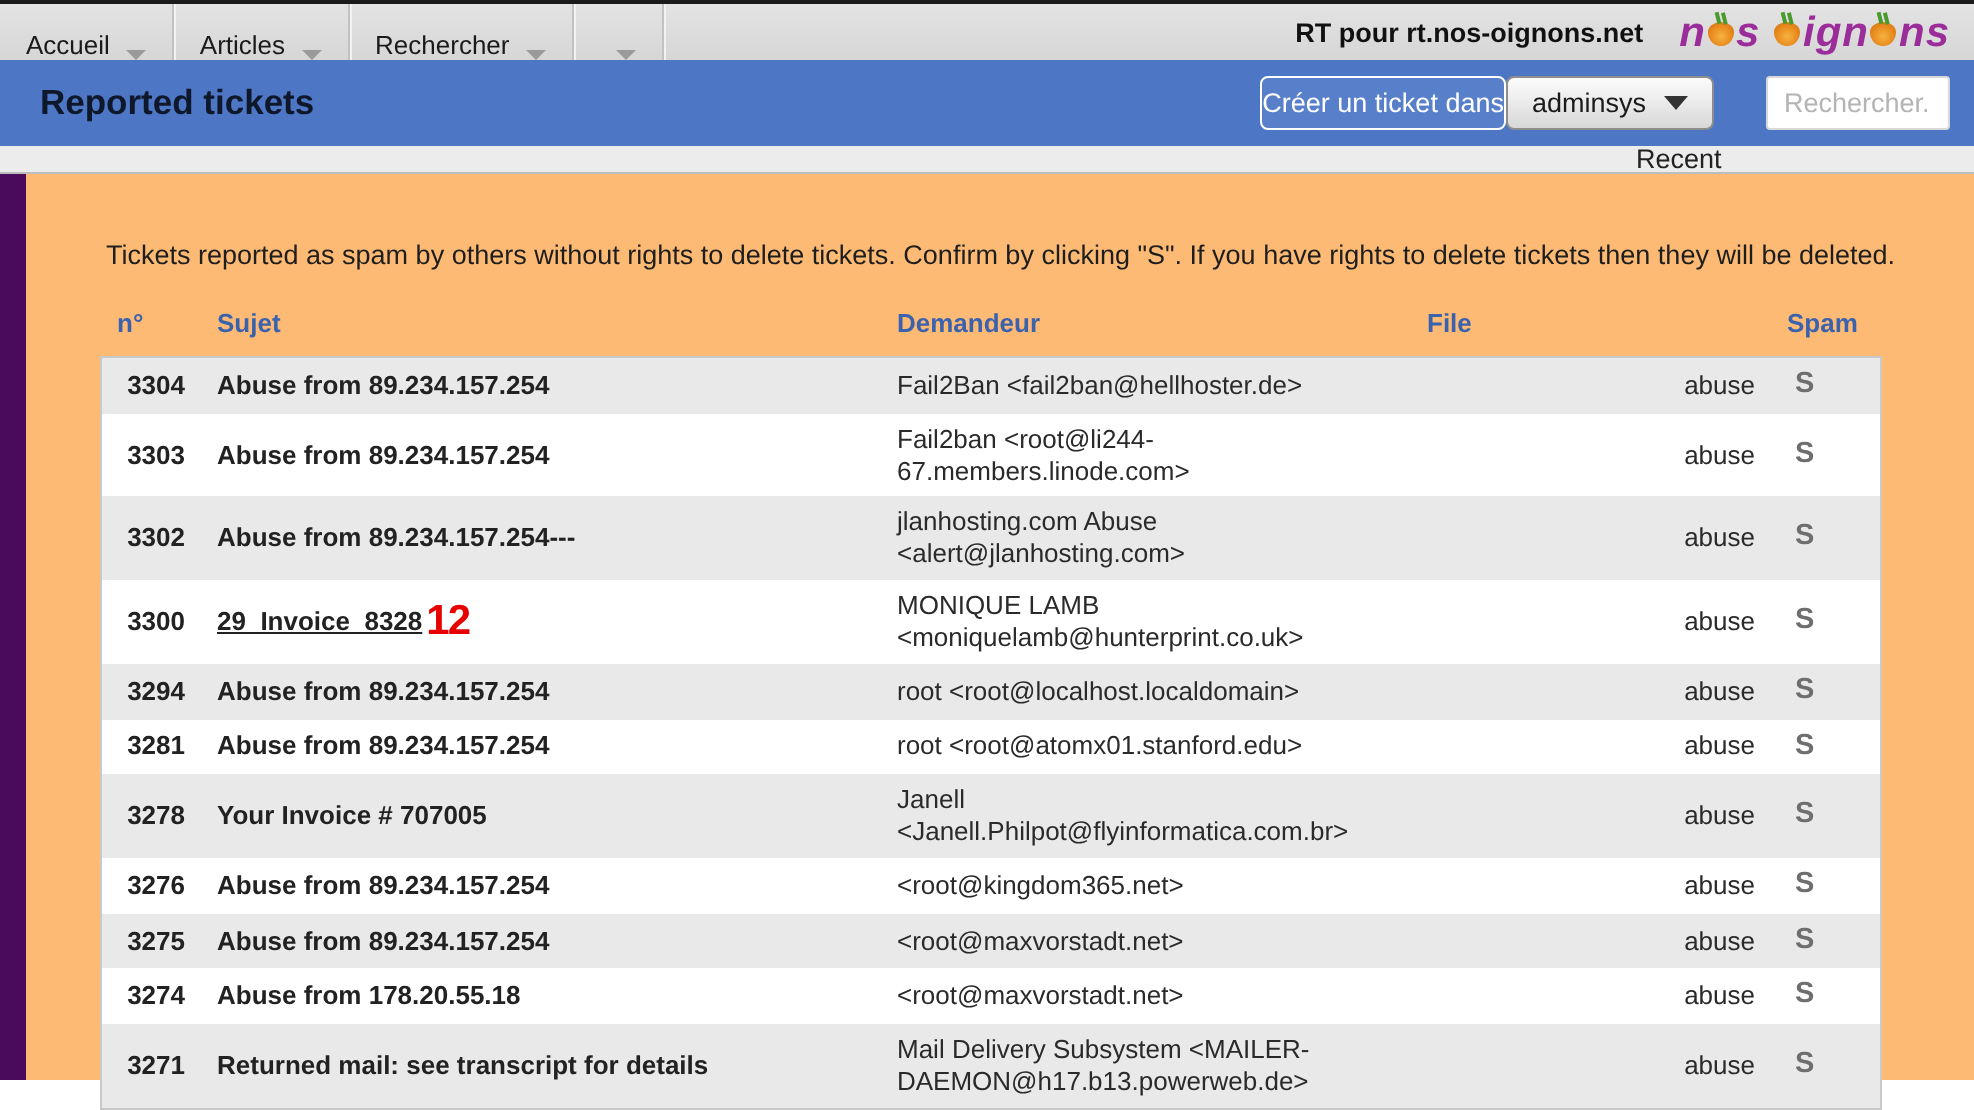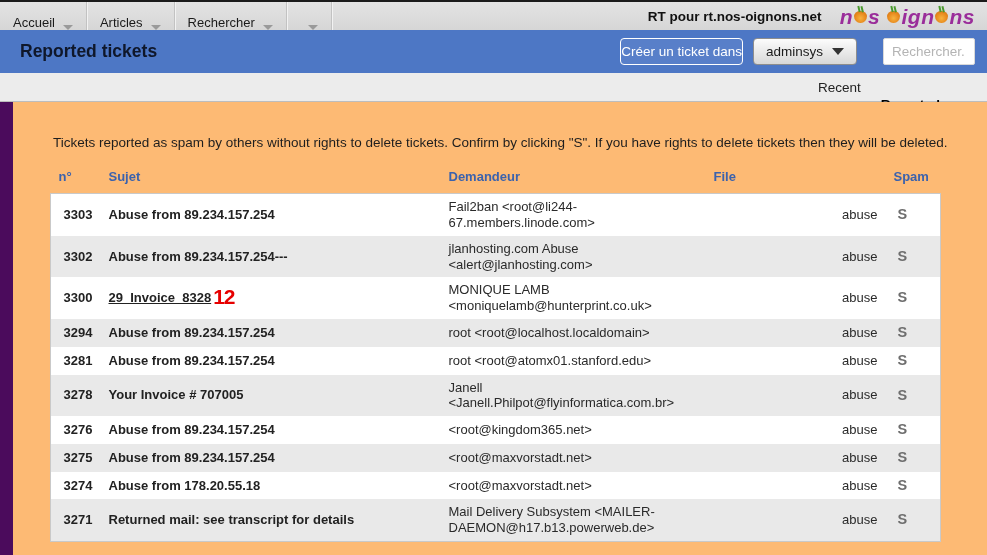--- a/index.html
+++ b/index.html
@@ -27,28 +27,28 @@
   .onion::before { content:""; position:absolute; top:-5px; left:4px; width:2px; height:6px; background:#4a9a2e;
                    transform:rotate(-14deg); box-shadow:3px 1px 0 #4a9a2e; }
 
   
   .blue-bar { height:43px; background:#4d77c5; display:flex; align-items:center; padding:0 10px 0 20px; }
   .page-title { color:#0f172a; font-size:17.5px; font-weight:bold; }
   .blue-right { margin-left:auto; display:flex; align-items:center; }
   .create-btn { background:#587fc9; border:1px solid #fff; border-radius:4px; color:#fff; font-size:13.5px;
                 padding:5px 0; cursor:pointer; font-family:inherit; }
   .queue-btn { background:linear-gradient(#fcfcfc,#d8d8d8); border:1px solid #8d8d8d; border-radius:4px; color:#1a1a1a;
-               font-size:13.5px; padding:5px 12px; margin-left:10px; cursor:pointer; display:flex; align-items:center; font-family:inherit; }
+               font-size:13.5px; padding:5px 12px; cursor:pointer; display:flex; align-items:center; font-family:inherit; }
   .queue-caret { width:0; height:0; border-left:6px solid transparent; border-right:6px solid transparent; border-top:7px solid #333; margin-left:9px; }
   .search-input { width:92px; margin-left:26px; margin-right:2px; border:1px solid #d9d9d9; border-radius:2px;
                   padding:5px 8px; font-size:13.5px; color:#333; font-family:inherit; }
   .search-input::placeholder { color:#b4b4b4; }
 
   
-  .tab-bar { height:29px; background:#ececec; border-bottom:1px solid #bdbdbd; display:flex; align-items:center;
+  .tab-bar { height:14px; background:#ececec; border-bottom:1px solid #bdbdbd; display:flex; align-items:center;
              justify-content:flex-end; gap:20px; padding-right:47px; font-size:13.5px; color:#222; }
   .tab { cursor:pointer; }
   .tab.active { font-weight:bold; color:#000;margin-top:34px; }
 
   
   .content { position:relative; height:453px; background:#fdba74; }
   .purple-bar { position:absolute; left:0; top:0; width:13px; height:100%; background:#4b0b5c; }
   .desc { padding:33px 20px 0 53px; font-size:13.5px; color:#1e1e1e; }
 
   
@@ -136,20 +136,27 @@
       <thead>
         <tr>
           <th class="col-num">n°</th>
           <th class="col-subject">Sujet</th>
           <th class="col-requestor">Demandeur</th>
           <th class="col-file">File</th>
           <th class="col-spam">Spam</th>
         </tr>
       </thead>
       <tbody>
+          <tr class="stripe-gray">
+            <td class="col-num">3304</td>
+            <td class="col-subject"><span class="">Abuse from 89.234.157.254</span></td>
+            <td class="col-requestor">Fail2Ban &lt;fail2ban@hellhoster.de&gt;</td>
+            <td class="col-file">abuse</td>
+            <td class="col-spam"><span class="s-link">S</span></td>
+          </tr>
           <tr class="stripe-white">
             <td class="col-num">3303</td>
             <td class="col-subject"><span class="">Abuse from 89.234.157.254</span></td>
             <td class="col-requestor">Fail2ban &lt;root@li244-67.members.linode.com&gt;</td>
             <td class="col-file">abuse</td>
             <td class="col-spam"><span class="s-link">S</span></td>
           </tr>
           <tr class="stripe-gray">
             <td class="col-num">3302</td>
             <td class="col-subject"><span class="">Abuse from 89.234.157.254---</span></td>

